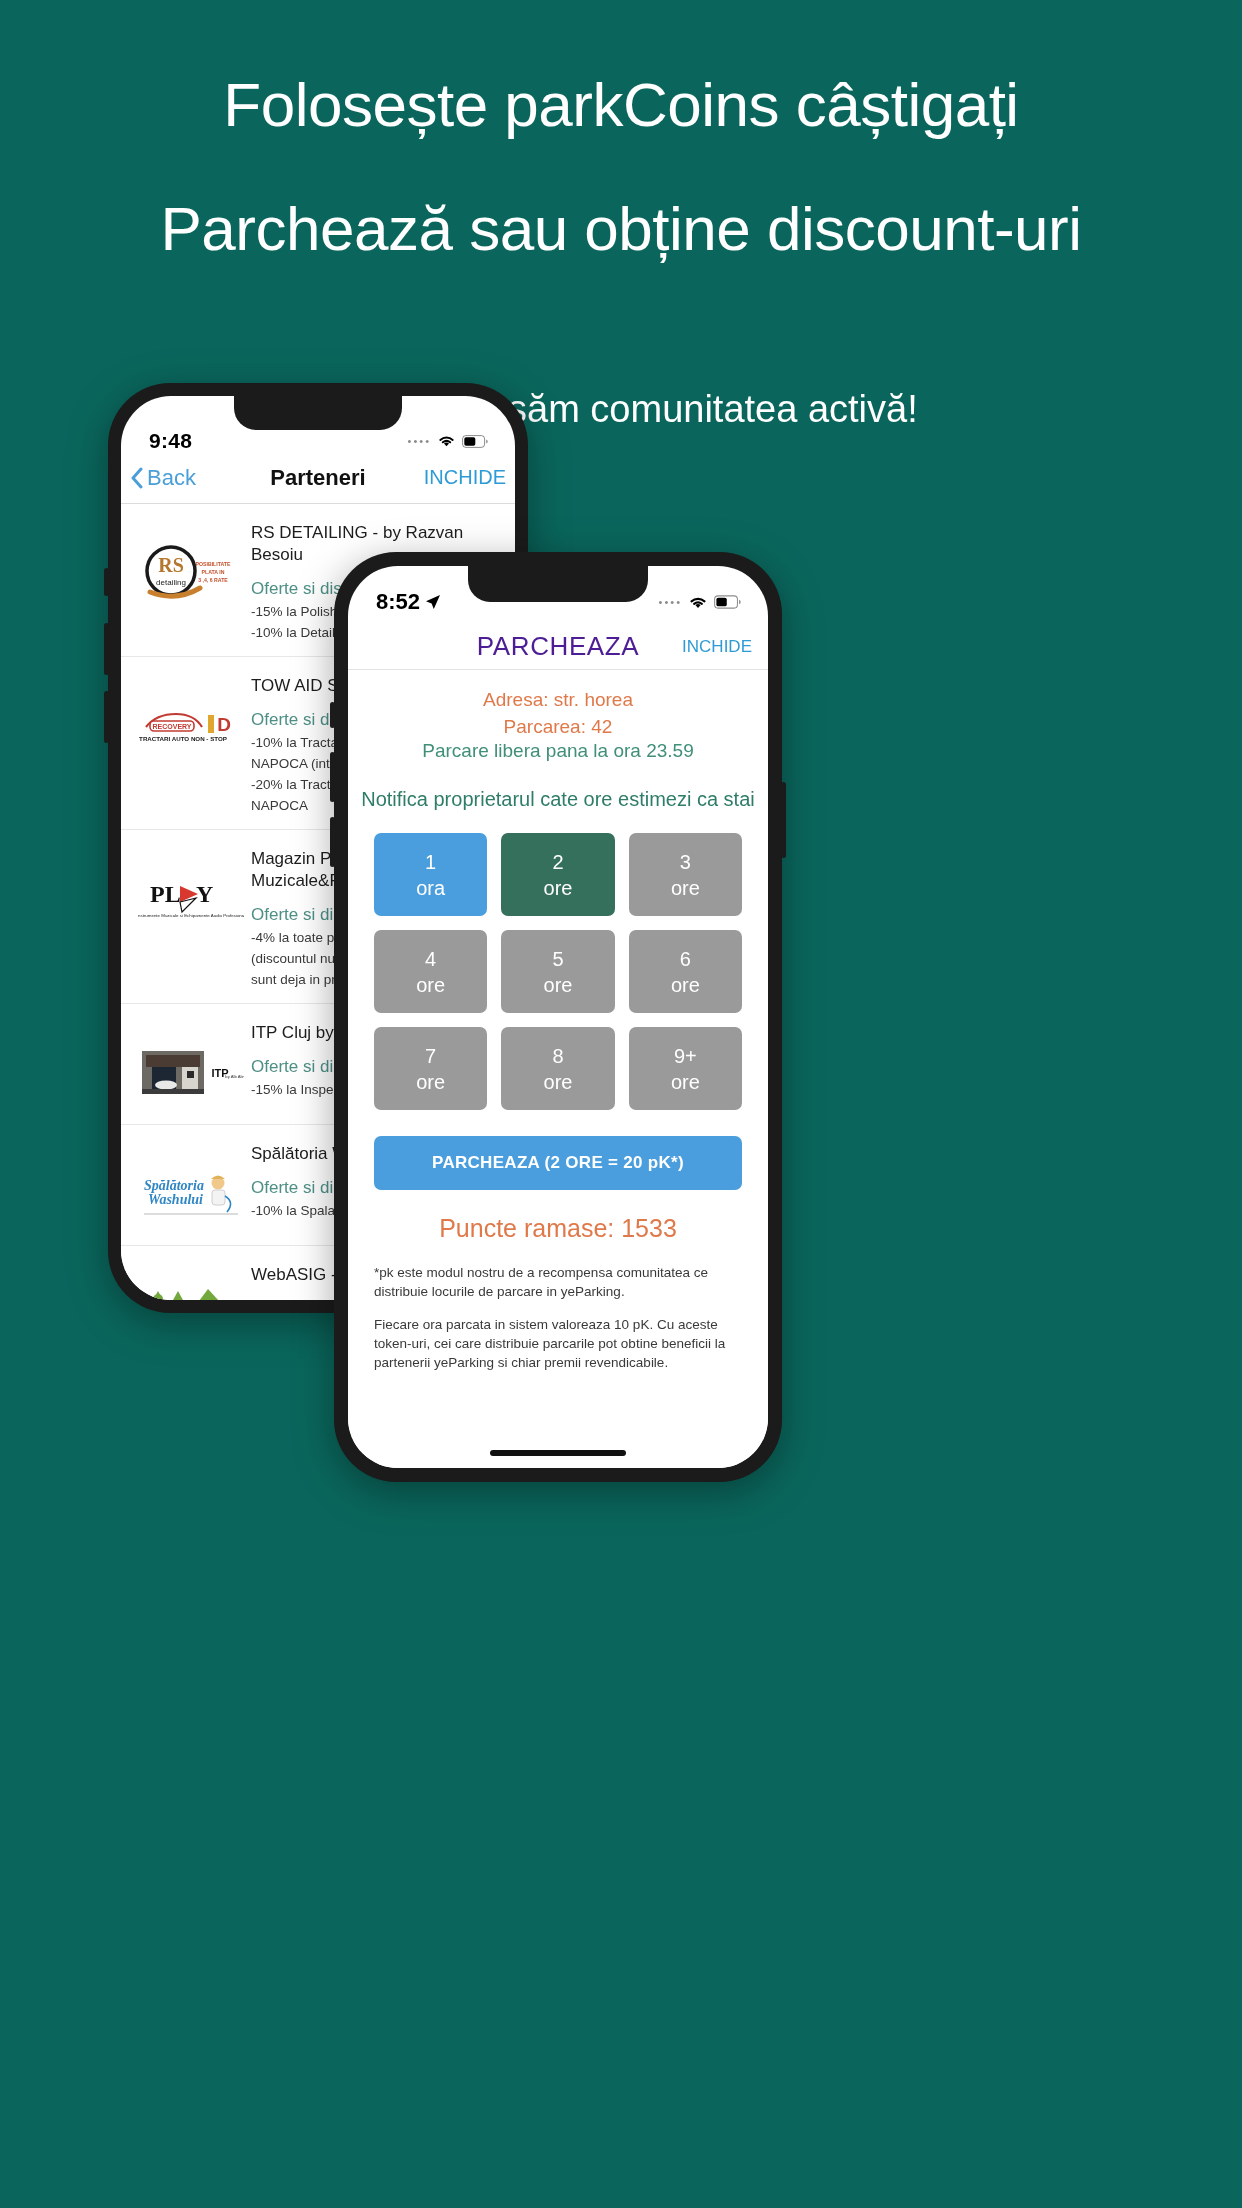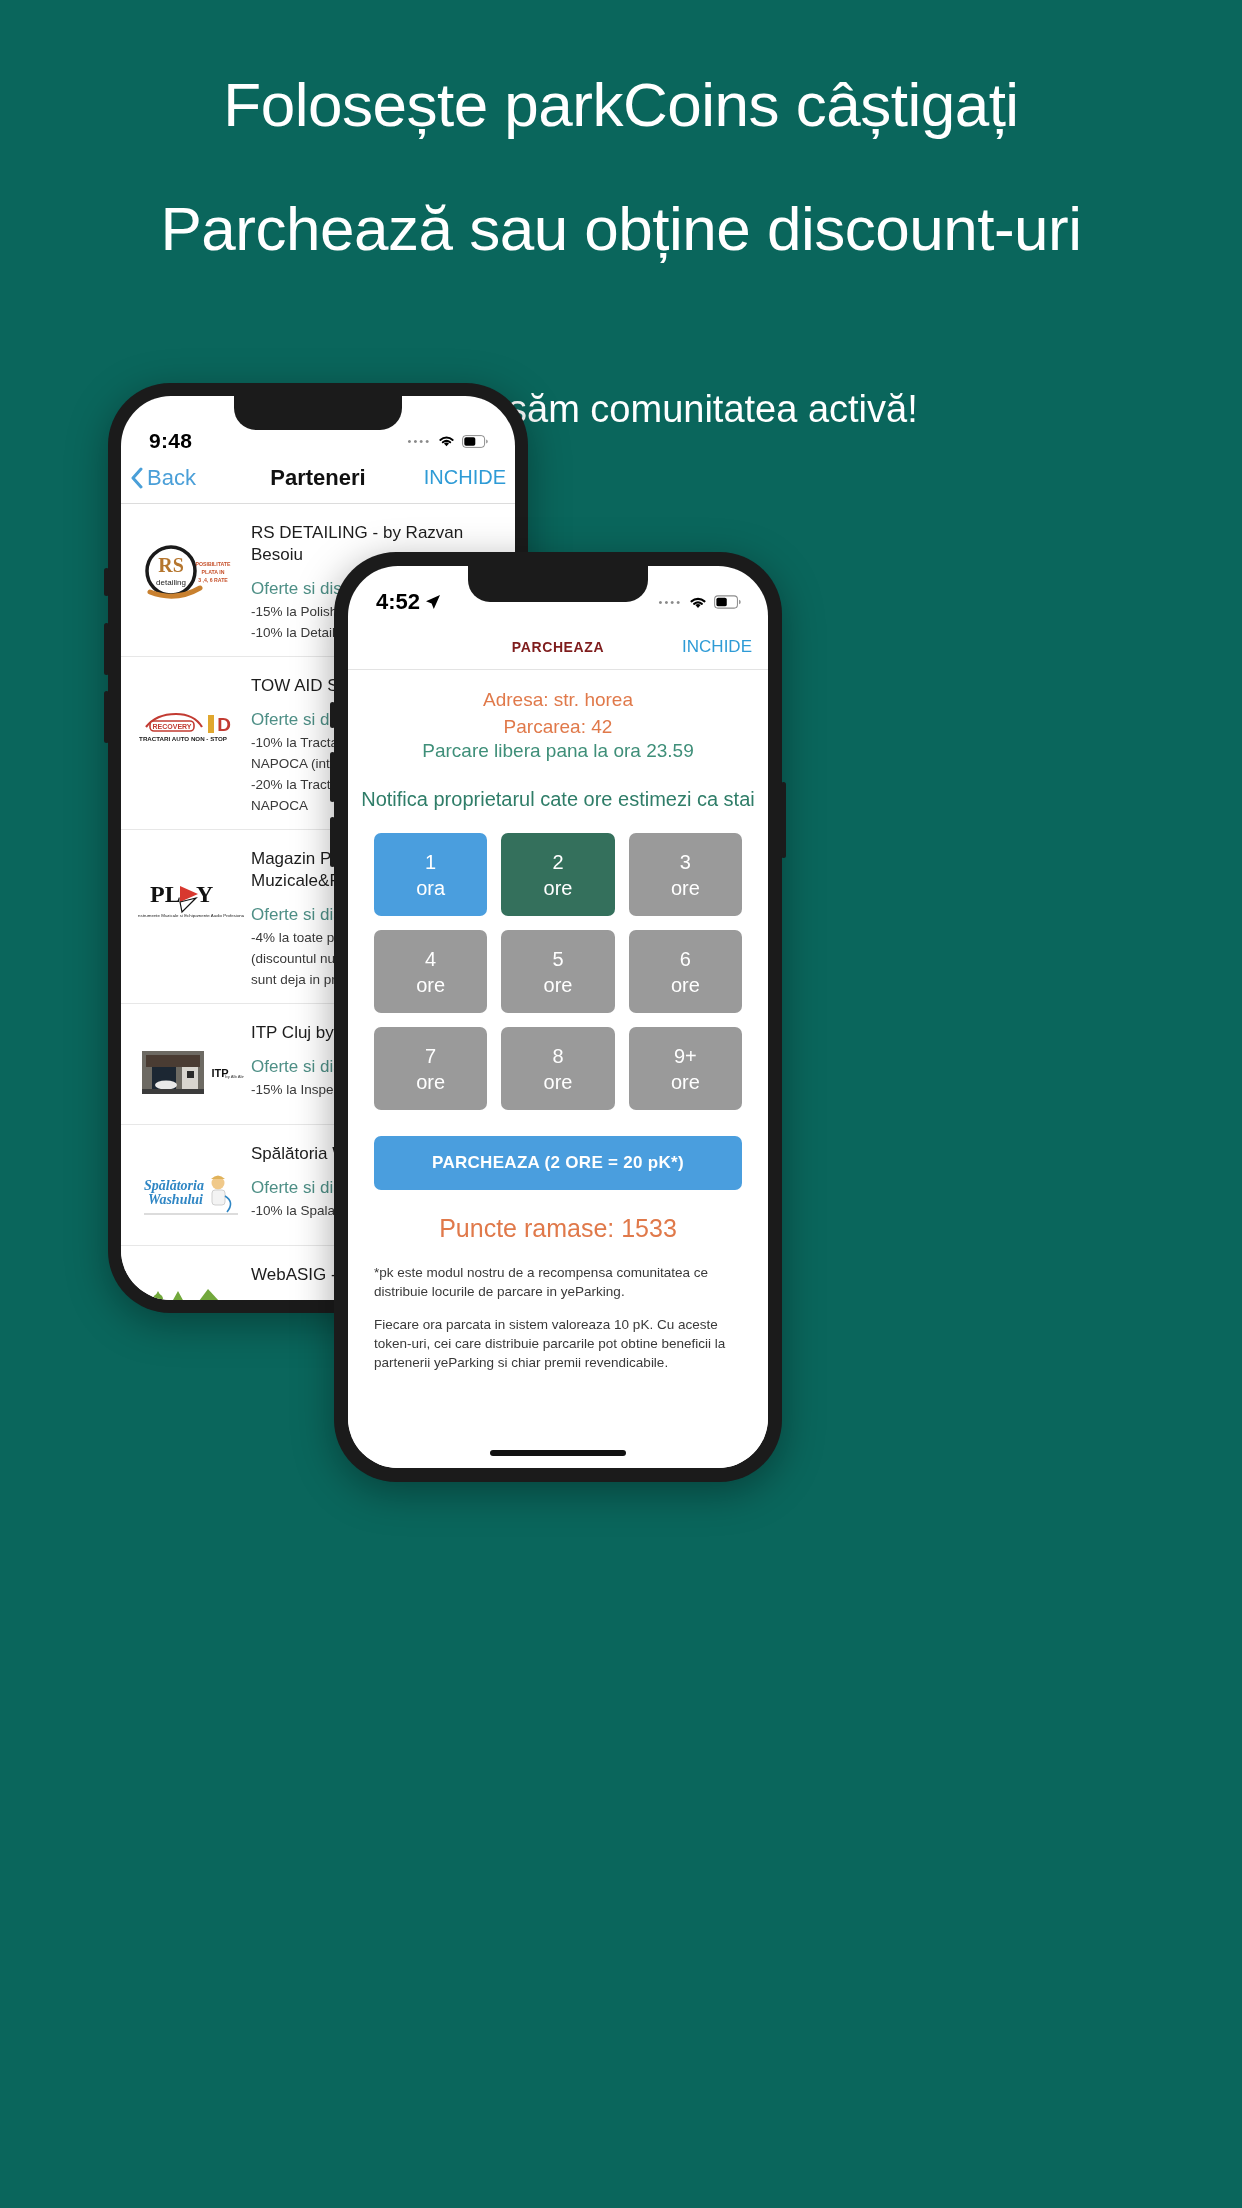--- a/index.html
+++ b/index.html
@@ -106,21 +106,21 @@
     padding: 14px 26px 0 28px; z-index: 5;
   }
   .r-time { font-size: 22px; font-weight: 700; color: #000; display:flex; align-items:center; gap:5px;}
   .r-right-icons { display: flex; align-items: center; gap: 6px; }
 
   .r-navbar {
     position: absolute; top: 58px; left: 0; width: 420px; height: 46px;
     display: flex; align-items: center; justify-content: center;
     border-bottom: 1px solid #e3e3e3; background: #fff;
   }
-  .r-title { font-size: 14px; font-weight: 700; color: #7f1d1d; letter-spacing: .6px; }
+  .r-title { font-size: 26px; font-weight: 400; color: #4c1d95; letter-spacing: .6px; }
   .r-close { position: absolute; right: 16px; color: #2e9bd6; font-size: 17px; }
 
   .r-content { position: absolute; top: 104px; left: 0; width: 420px; bottom: 0; background: #fff; overflow: hidden; }
 
   .addr { text-align: center; color: #e0794a; font-size: 19px; line-height: 27px; margin-top: 16px; }
   .freepark { text-align: center; color: #3f8f79; font-size: 19px; }
   .notify { text-align: center; color: #2f7d68; font-size: 20px; margin-top: 26px; padding: 0 8px; }
 
   .hour-grid {
     display: grid;
@@ -330,21 +330,21 @@
   <div class="sidebtn" style="left:-4px; top:150px; width:5px; height:26px;"></div>
   <div class="sidebtn" style="left:-4px; top:200px; width:5px; height:50px;"></div>
   <div class="sidebtn" style="left:-4px; top:265px; width:5px; height:50px;"></div>
   <div class="sidebtn" style="right:-4px; top:230px; width:5px; height:76px;"></div>
 
   <div class="screen">
     <div class="notch"></div>
 
     <div class="r-status">
       <span class="r-time">
-        <span>4:52</span>
+        <span>8:52</span>
         <svg class="ic" width="16" height="16" viewBox="0 0 16 16">
           <path d="M15 1 L1 7.2 L6.6 9.4 L8.8 15 Z" fill="#000"></path>
         </svg>
       </span>
       <span class="r-right-icons">
         <span class="dots">••••</span>
         <svg class="ic" width="20" height="15" viewBox="0 0 19 14">
           <path d="M9.5 12.2 L12 9.4 A4 4 0 0 0 7 9.4 Z" fill="#000"></path>
           <path d="M3.3 5.9 A9.5 9.5 0 0 1 15.7 5.9" stroke="#000" stroke-width="2" fill="none" stroke-linecap="round"></path>
           <path d="M5.8 8.3 A6 6 0 0 1 13.2 8.3" stroke="#000" stroke-width="2" fill="none" stroke-linecap="round"></path>

